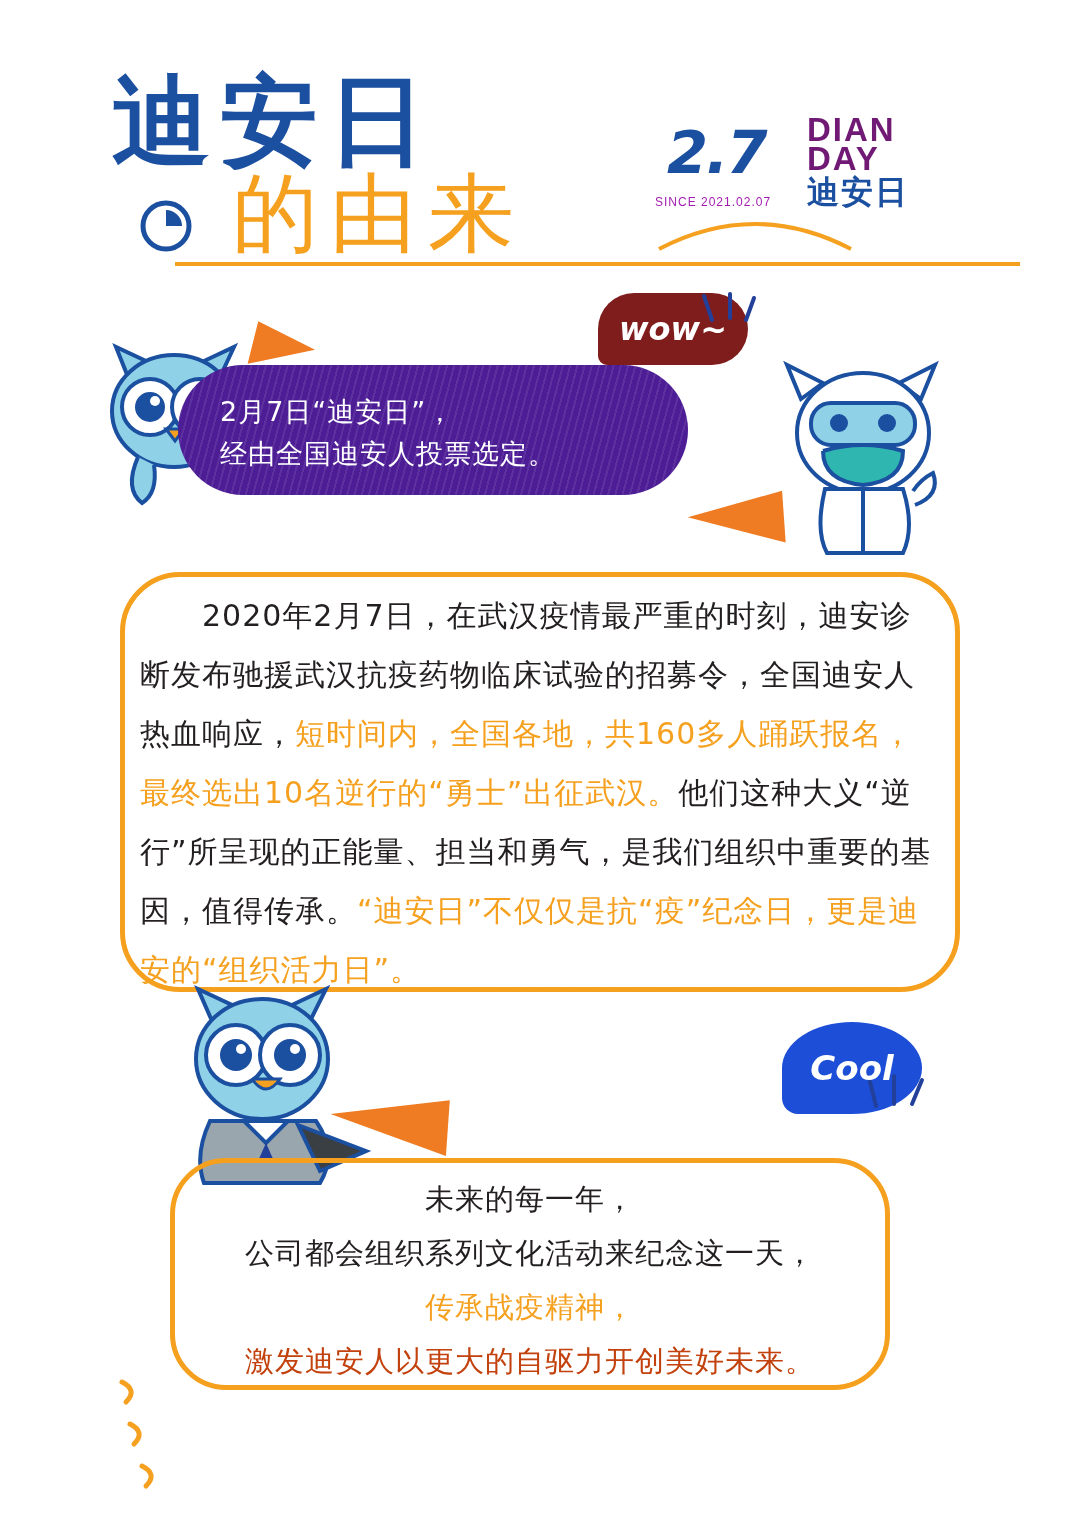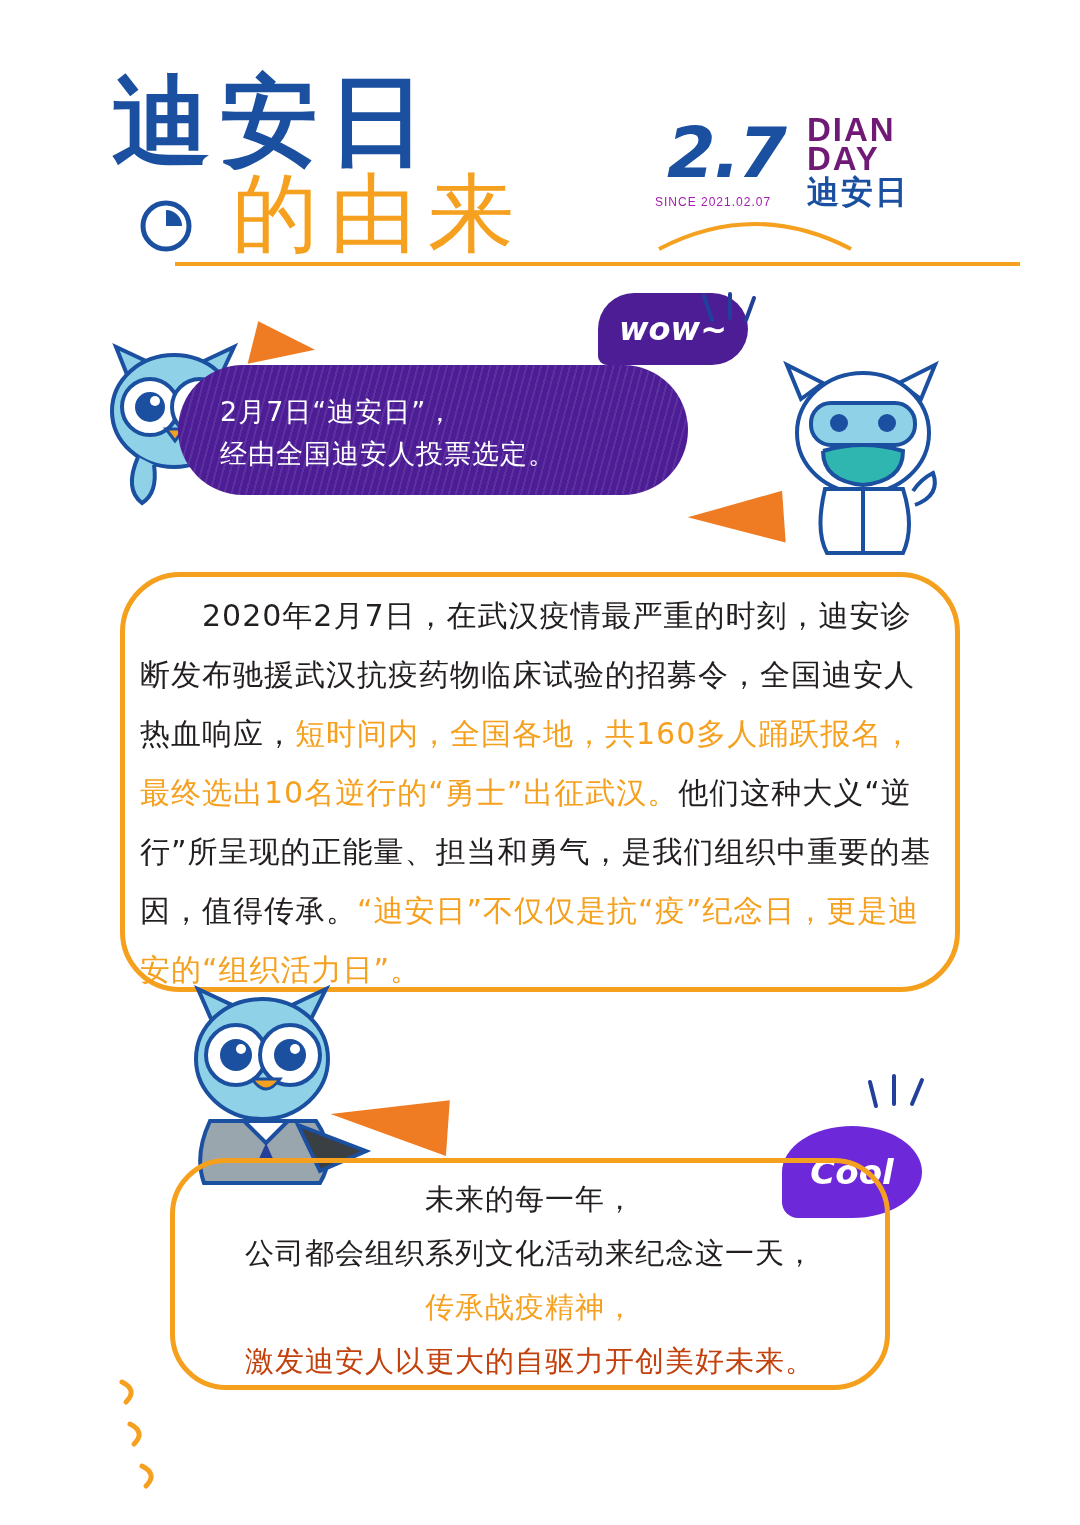--- a/index.html
+++ b/index.html
@@ -35,21 +35,21 @@
   }
   .title-rule{
     position:absolute;left:175px;top:262px;width:845px;height:4px;
     background:#f5a01e;
   }
 
   
   .logo-wrap{position:absolute;left:655px;top:95px;width:280px;height:160px;}
   .logo-27{
     position:absolute;left:12px;top:12px;
-    font-size:70px;line-height:92px;font-weight:bold;font-style:italic;
+    font-size:59px;line-height:92px;font-weight:bold;font-style:italic;
     color:#1b4fa0;letter-spacing:-2px;
     font-family:"DejaVu Sans",sans-serif;
   }
   .logo-since{
     position:absolute;left:0px;top:100px;
     font-size:12px;color:#a21caf;letter-spacing:1px;
     font-family:"Liberation Sans",sans-serif;
   }
   .logo-en{
     position:absolute;left:152px;top:20px;
@@ -92,33 +92,33 @@
     position:absolute;left:688px;top:494px;width:0;height:0;
     border-right:96px solid #ef7c22;
     border-top:20px solid transparent;
     border-bottom:32px solid transparent;
     transform:rotate(-4deg);
   }
 
   
   .wow-bubble{
     position:absolute;left:598px;top:293px;width:150px;height:72px;
-    background:#4c1d95;border-radius:40px 40px 40px 10px;
+    background:#7f1d1d;border-radius:40px 40px 40px 10px;
   }
   .wow-bubble span{
     display:block;text-align:center;line-height:72px;
     color:#ffffff;font-size:32px;font-weight:bold;font-style:italic;
     font-family:"DejaVu Sans",sans-serif;
   }
   .wow-spark{position:absolute;left:700px;top:288px;width:60px;height:40px;}
 
   
   .cool-bubble{
-    position:absolute;left:782px;top:1126px;width:140px;height:92px;
-    background:#6d28d9;border-radius:50% 50% 50% 16px;
+    position:absolute;left:782px;top:1022px;width:140px;height:92px;
+    background:#1d4ed8;border-radius:50% 50% 50% 16px;
   }
   .cool-bubble span{
     display:block;text-align:center;line-height:92px;
     color:#ffffff;font-size:34px;font-weight:bold;font-style:italic;
     font-family:"DejaVu Sans",sans-serif;
   }
   .cool-spark{position:absolute;left:866px;top:1064px;width:64px;height:48px;}
 
   
   .box-main{

